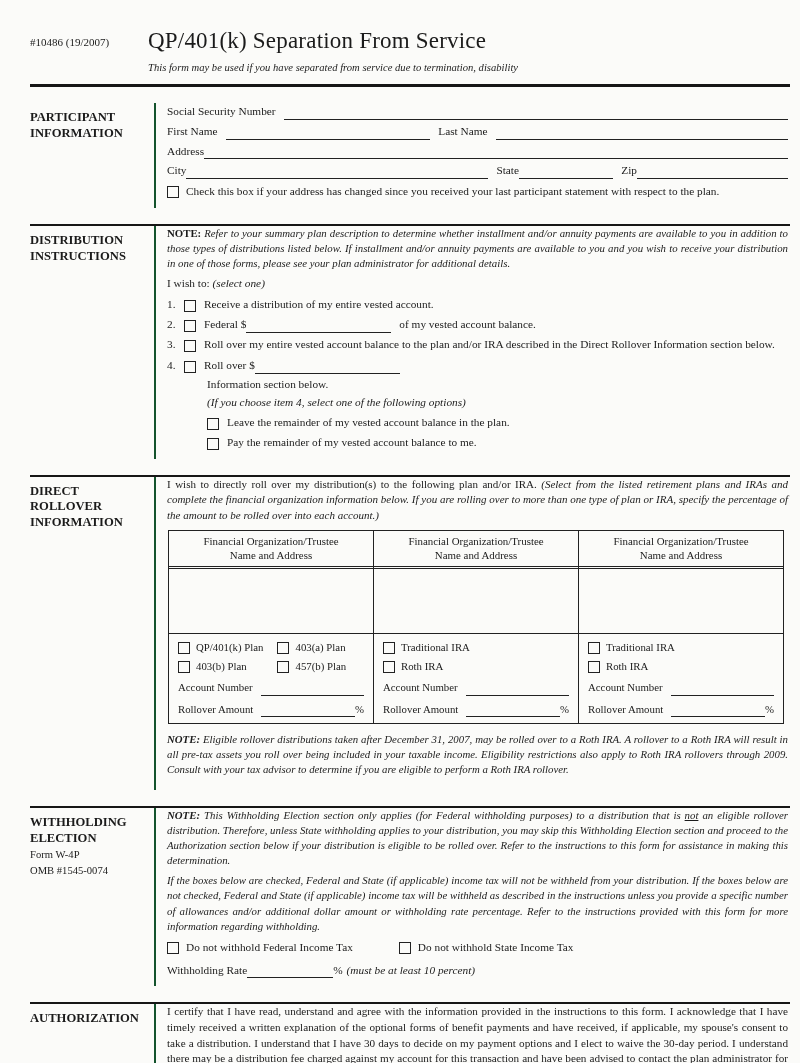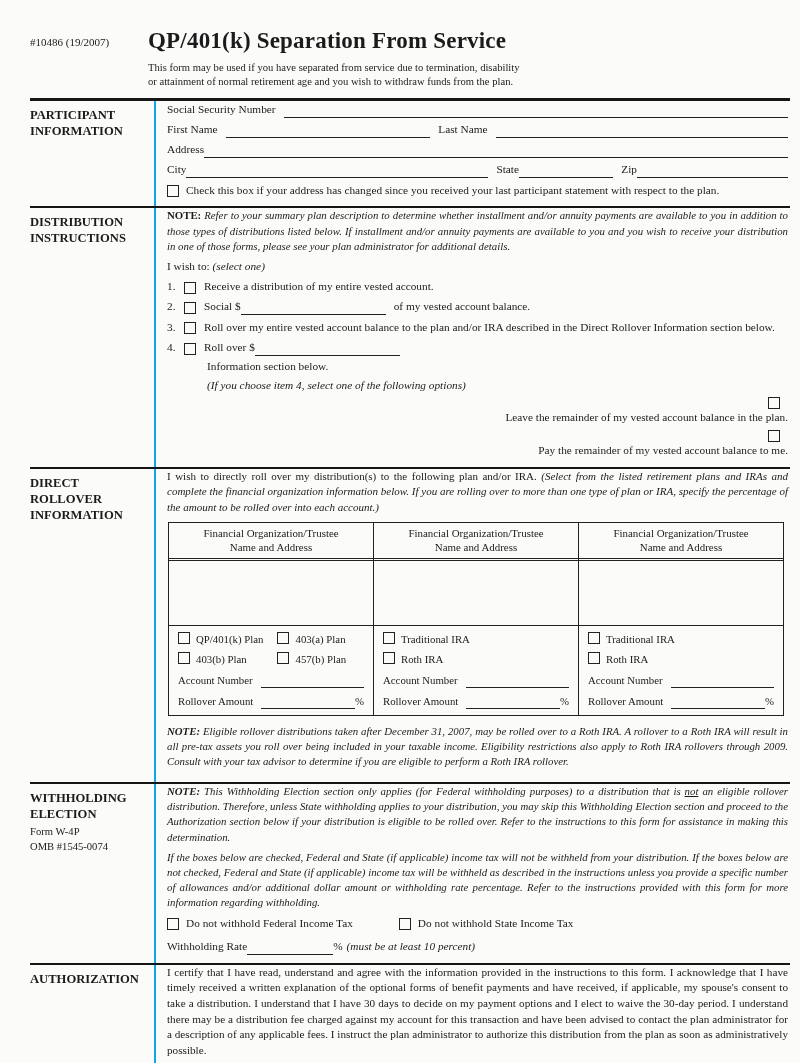--- a/index.html
+++ b/index.html
@@ -4,58 +4,58 @@
 <style>
   html,body{margin:0;padding:0;background:#e9e9e7;}
   .page{
     width:800px;height:1063px;box-sizing:border-box;background:#fbfbf9;
     padding:28px 10px 0 30px;position:relative;
     font-family:"Liberation Serif",serif;color:#1b1b1b;overflow:hidden;
   }
   
   .header{display:flex;margin-bottom:9px;}
   .form-number{width:118px;flex-shrink:0;font-size:11px;padding-top:8px;}
-  .title{font-size:23px;font-weight:bold;line-height:1.12;letter-spacing:.2px;}
-  .subtitle{font-size:10.6px;margin-top:7px;line-height:1.35;}
+  .title{font-size:23px;font-weight:normal;line-height:1.12;letter-spacing:.2px;}
+  .subtitle{font-size:10.6px;font-style:italic;margin-top:7px;line-height:1.35;}
   
   .form-body{border-top:3px solid #161616;border-bottom:3px solid #161616;}
-  .section{display:flex;border-top:2px solid #161616;}
+  .section{display:flex;border-top:2px solid #161616;margin-top:16px;}
   .section:first-child{border-top:none;}
   .label-col{width:118px;flex-shrink:0;padding:7px 6px 4px 0;font-weight:bold;font-size:12.6px;line-height:1.25;}
   .label-col .sub{font-weight:normal;font-size:10.6px;margin-top:2px;}
-  .content-col{flex:1;min-width:0;border-left:2px solid #0ea5e9;padding:0 2px 8px 11px;font-size:11.3px;line-height:1.4;}
+  .content-col{flex:1;min-width:0;border-left:2px solid #14532d;padding:0 2px 8px 11px;font-size:11.3px;line-height:1.4;}
   
   .frow{display:flex;align-items:flex-end;margin-top:4px;}
   .frow:first-child{margin-top:1px;}
   .bl{border-bottom:1px solid #222;height:13px;display:inline-block;}
   .grow{flex-grow:1;}
   .cb{width:10px;height:10px;border:1.4px solid #222;display:inline-block;flex-shrink:0;background:#fbfbf9;}
   .cbrow{display:flex;align-items:center;margin-top:5px;}
   .cbrow .cb{margin-right:7px;}
   .note{font-size:10.8px;text-align:justify;margin:0 0 5px 0;}
   .note .ital, .ital{font-style:italic;}
   .bold{font-weight:bold;}
   .ml8{margin-left:8px;} .mr4{margin-right:4px;}
   .ul{text-decoration:underline;}
   
   .opt{display:flex;align-items:flex-end;margin-top:4.5px;}
   .opt .num{width:17px;flex-shrink:0;}
   .opt .cb{margin:0 8px 1px 0;}
   .indent{padding-left:40px;margin-top:3px;}
-  .subopt{display:flex;align-items:flex-end;padding-left:40px;margin-top:4px;flex-direction:column;}
+  .subopt{display:flex;align-items:flex-end;padding-left:40px;margin-top:4px;}
   .subopt .cb{margin:0 8px 1px 0;}
   
   .ro-table{display:flex;border:1.6px solid #222;margin:7px 4px 7px 1px;}
   .ro-col{flex:1;min-width:0;border-left:1.4px solid #222;display:flex;flex-direction:column;}
   .ro-col:first-child{border-left:none;}
   .ro-head{text-align:center;font-size:10.9px;line-height:1.25;padding:4px 2px;border-bottom:3px double #222;}
   .ro-blank{height:64px;border-bottom:1.4px solid #222;}
   .ro-body{padding:6px 9px 6px 9px;font-size:10.8px;flex:1;}
   .plan-grid{display:grid;grid-template-columns:1.15fr 1fr;row-gap:4px;}
-  .pg-item{display:flex;align-items:flex-start;}
+  .pg-item{display:flex;align-items:center;}
   .pg-item .cb{margin-right:6px;}
   .acct-row{display:flex;align-items:flex-end;margin-top:6px;}
   .acct-row .bl{height:12px;}
   
   .wh-cbs{display:flex;align-items:center;margin-top:6px;}
   .wh-cbs .item{display:flex;align-items:center;margin-right:46px;}
   .wh-cbs .cb{margin-right:7px;}
 </style>
 </head>
 <body>
@@ -63,21 +63,20 @@
 <div class="page">
 
   <div class="header">
     <div class="form-number">#10486 (19/2007)</div>
     <div>
       <div class="title">
         <div>QP/401(k) Separation From Service</div>
       </div>
       <div class="subtitle">
         <div>This form may be used if you have separated from service due to termination, disability</div>
-        <div>or attainment of normal retirement age and you wish to withdraw funds from the plan.</div>
       </div>
     </div>
   </div>
 
   <div class="form-body">
 
     <div class="section" style="min-height:90px;">
       <div class="label-col">
         <div>PARTICIPANT</div>
         <div>INFORMATION</div>
@@ -124,21 +123,21 @@
           <span class="ital">(select one)</span>
         </div>
         <div class="opt">
           <span class="num">1.</span>
           <span class="cb"></span>
           <span>Receive a distribution of my entire vested account.</span>
         </div>
         <div class="opt">
           <span class="num">2.</span>
           <span class="cb"></span>
-          <span>Social $</span>
+          <span>Federal $</span>
           <span class="bl" style="width:145px;"></span>
           <span class="ml8">of my vested account balance.</span>
         </div>
         <div class="opt">
           <span class="num">3.</span>
           <span class="cb"></span>
           <span>Roll over my entire vested account balance to the plan and/or IRA described in the Direct Rollover Information section below.</span>
         </div>
         <div class="opt">
           <span class="num">4.</span>

